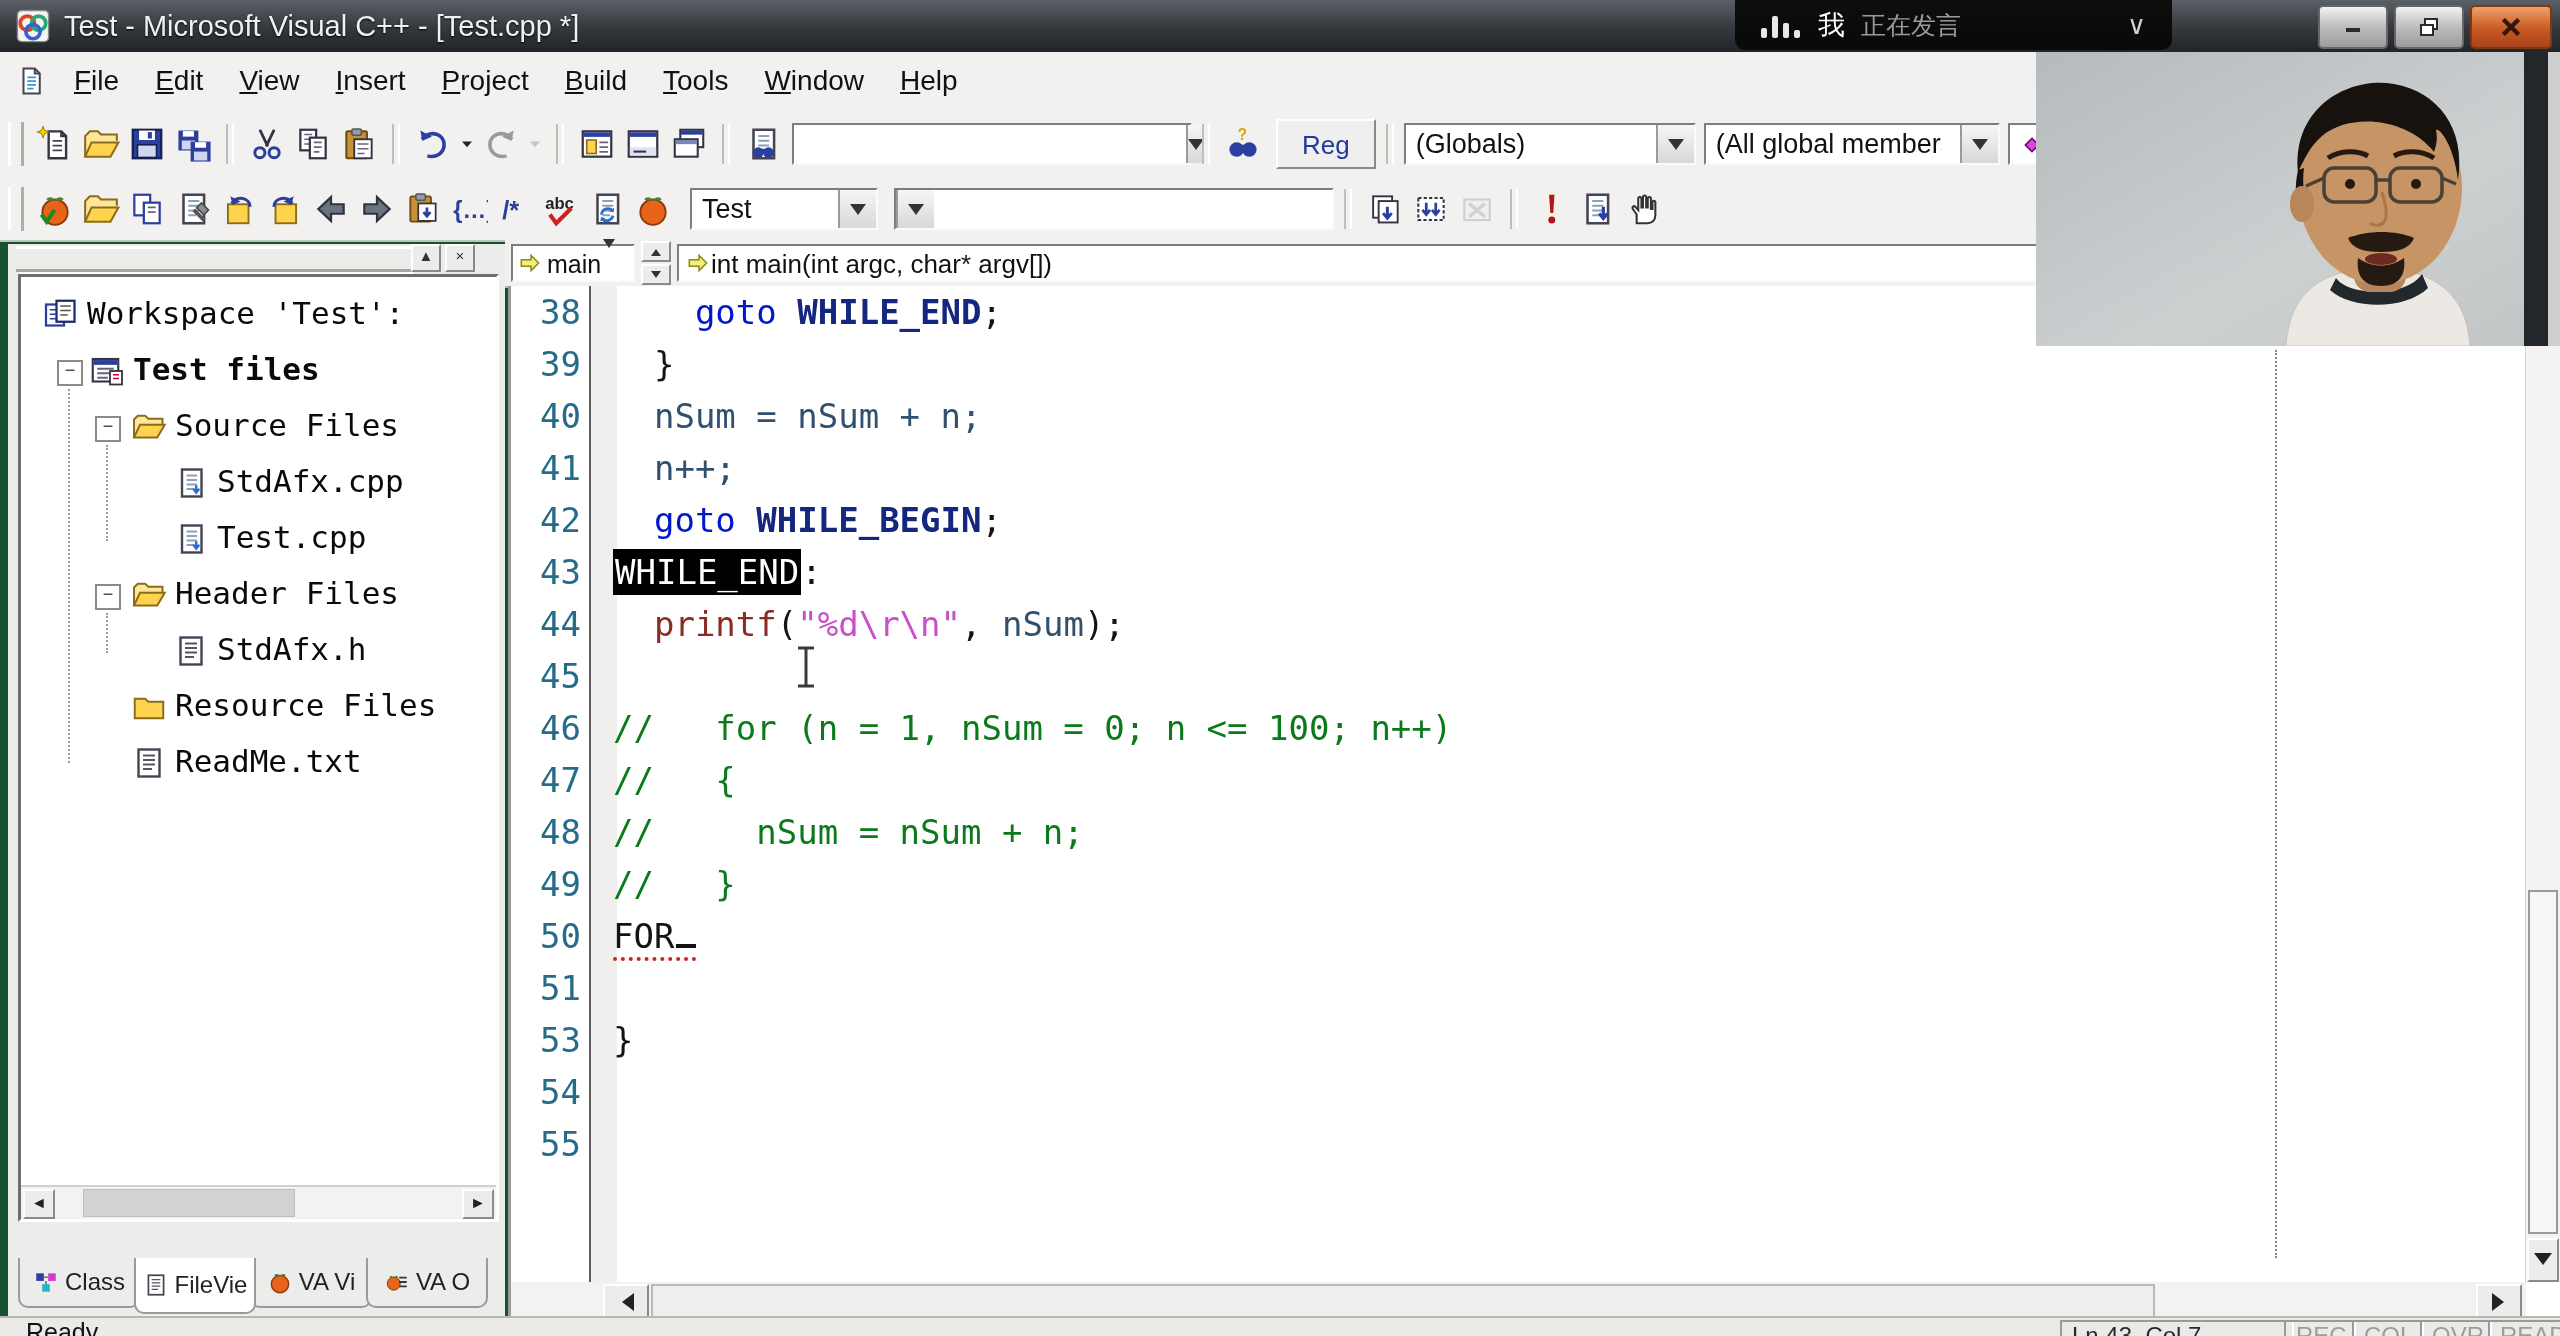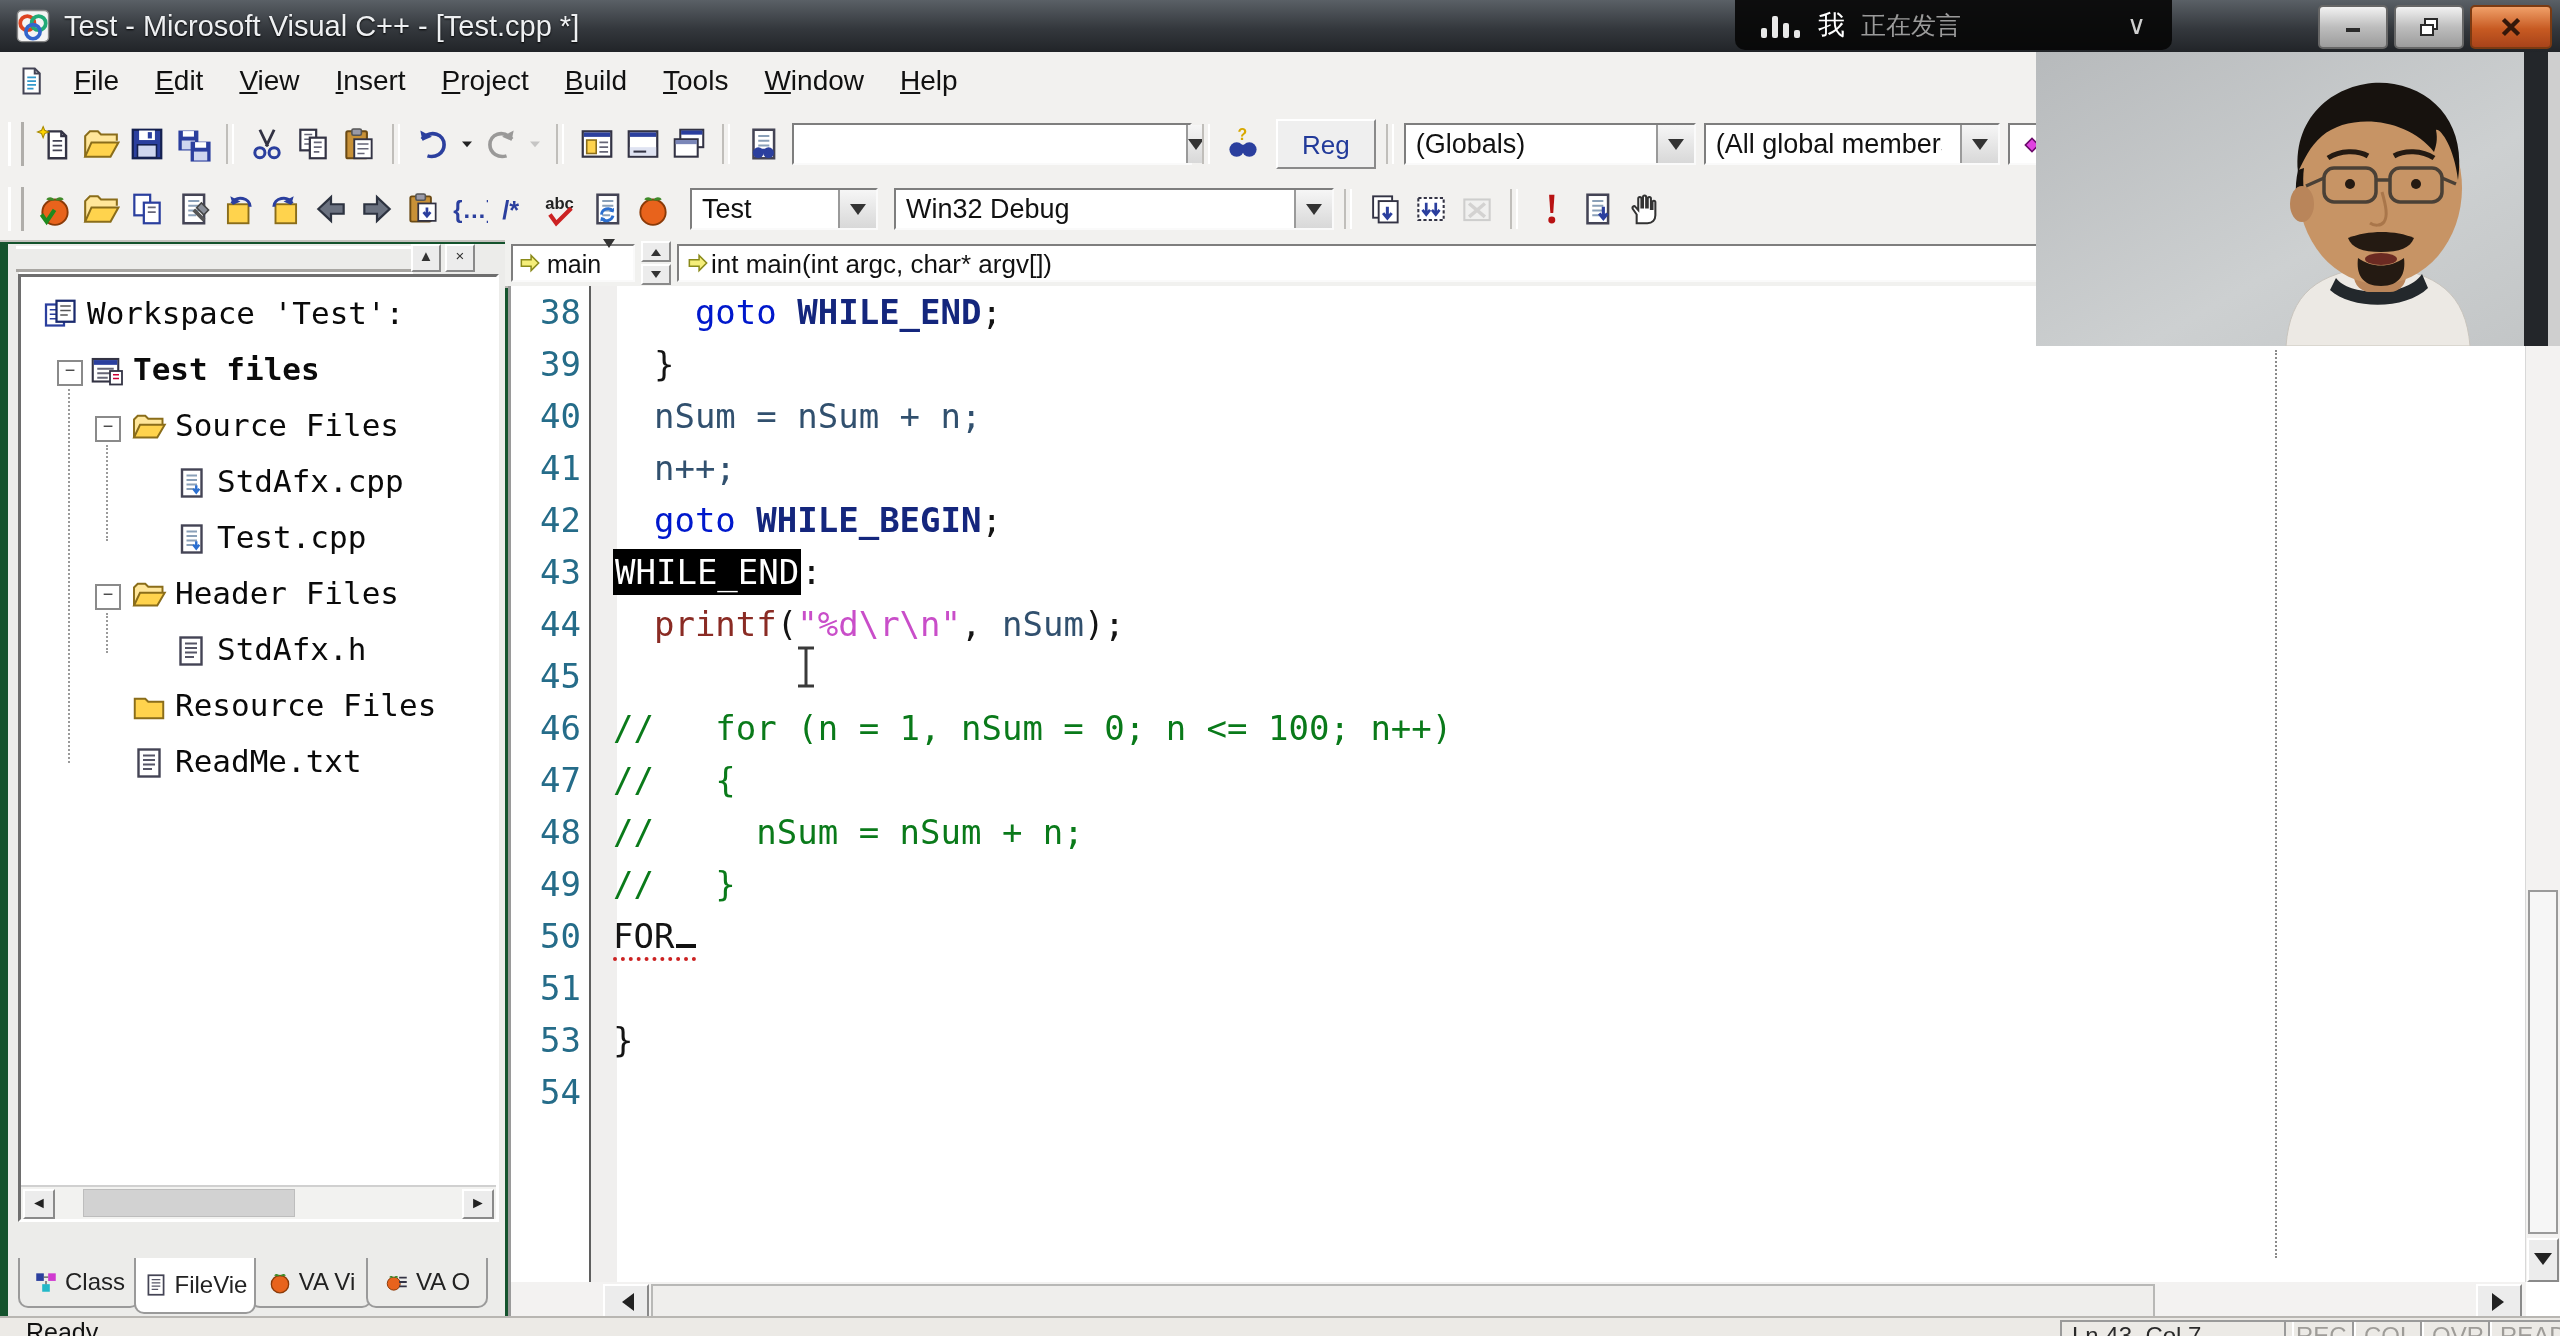--- a/index.html
+++ b/index.html
@@ -440,21 +440,20 @@
           </svg>
         </span>
       </span>
     <span class="combo" style="width:188px;margin-left:14px">
       <span class="val">Test</span>
       <span class="dd">
           <i></i>
         </span>
     </span>
     <span class="combo" style="width:440px;margin-left:16px">
-      <span class="val">Win32 Debug</span>
       <span class="dd">
           <i></i>
         </span>
     </span>
     <span class="tsep"></span>
     <span class="strip">
         <span class="ticon">
           <svg viewBox="0 0 24 24">
             <rect x="4.5" y="4" width="12" height="13.5" fill="#fff" stroke="#334" stroke-width="1.2"></rect>
             <rect x="8" y="7" width="12" height="13.5" fill="#fff" stroke="#334" stroke-width="1.2"></rect>
@@ -655,20 +654,21 @@
         <div class="crow"><span class="ln">44</span><span class="ctext"><span class="">  </span><span class="fn">printf</span><span class="">(</span><span class="str">"%d\r\n"</span><span class="">, </span><span class="var">nSum</span><span class="">);</span></span></div>
         <div class="crow"><span class="ln">45</span><span class="ctext"></span></div>
         <div class="crow"><span class="ln">46</span><span class="ctext"><span class="com">//   for (n = 1, nSum = 0; n &lt;= 100; n++)</span></span></div>
         <div class="crow"><span class="ln">47</span><span class="ctext"><span class="com">//   {</span></span></div>
         <div class="crow"><span class="ln">48</span><span class="ctext"><span class="com">//     nSum = nSum + n;</span></span></div>
         <div class="crow"><span class="ln">49</span><span class="ctext"><span class="com">//   }</span></span></div>
         <div class="crow"><span class="ln">50</span><span class="ctext"><span class="squig"><span class="">FOR</span><span class="caret"></span></span></span></div>
         <div class="crow"><span class="ln">51</span><span class="ctext"></span></div>
         <div class="crow"><span class="ln">53</span><span class="ctext"><span class="">}</span></span></div>
         <div class="crow"><span class="ln">54</span><span class="ctext"></span></div>
+        <div class="crow"><span class="ln">55</span><span class="ctext"></span></div>
       </div>
     <div class="guide"></div>
     <svg class="ibeam" viewBox="0 0 22 42">
       <path d="M3 2h16M3 40h16M11 2v38" stroke="#3a3a3a" stroke-width="3" fill="none"></path>
       </svg>
     <div class="vscroll">
       <div class="vthumb"></div>
       <div class="varr" style="bottom:0">
           <span class="tri d"></span>
         </div>

